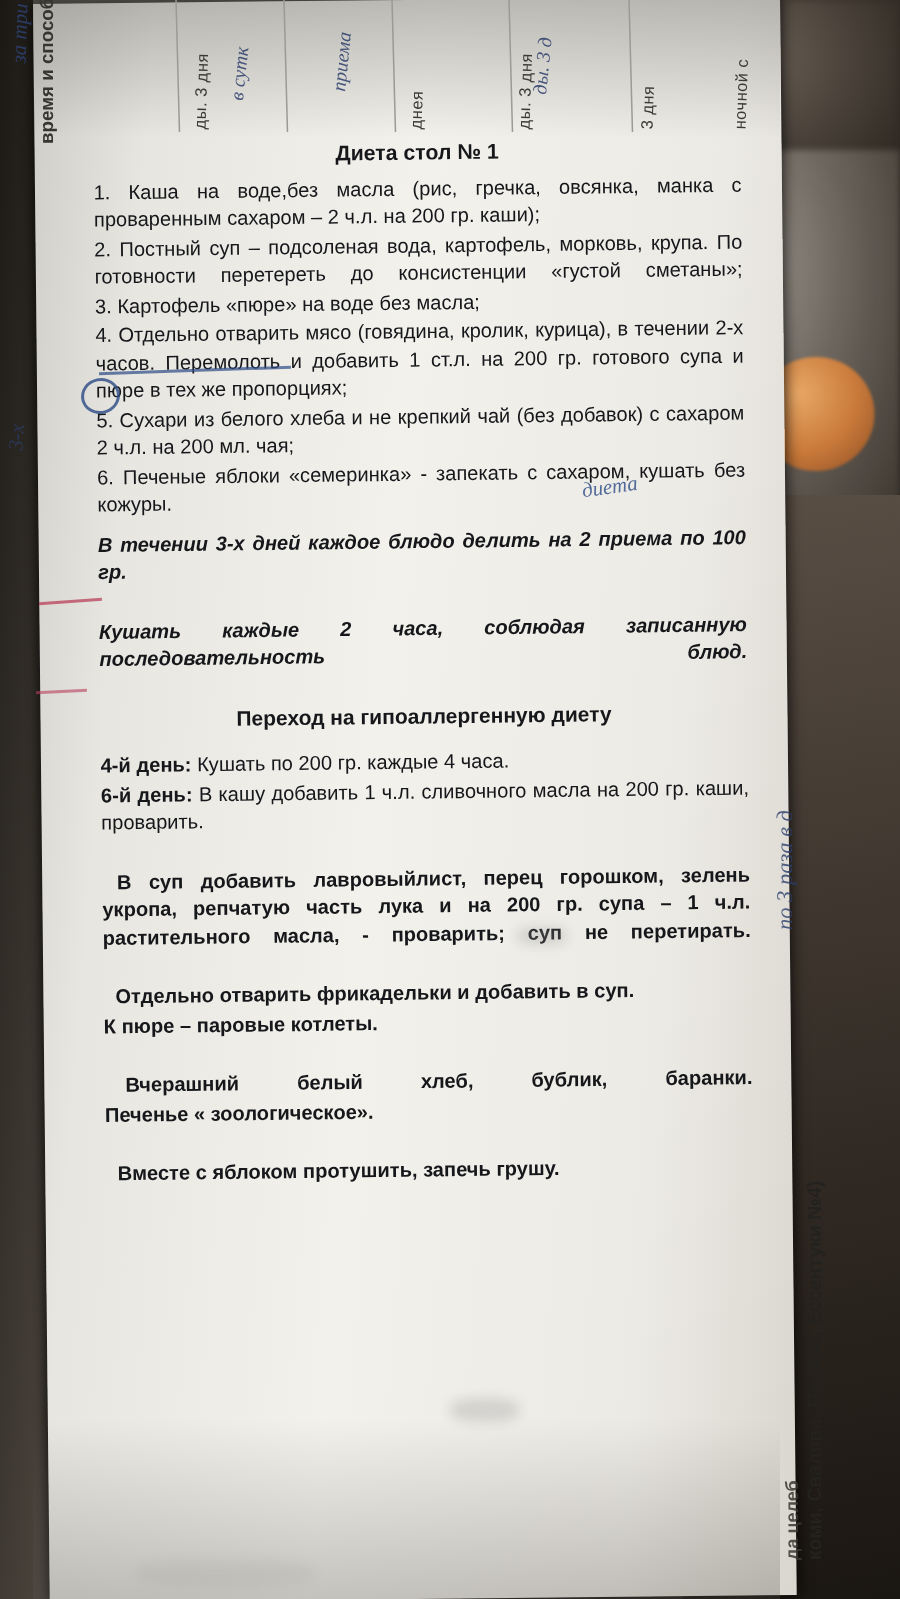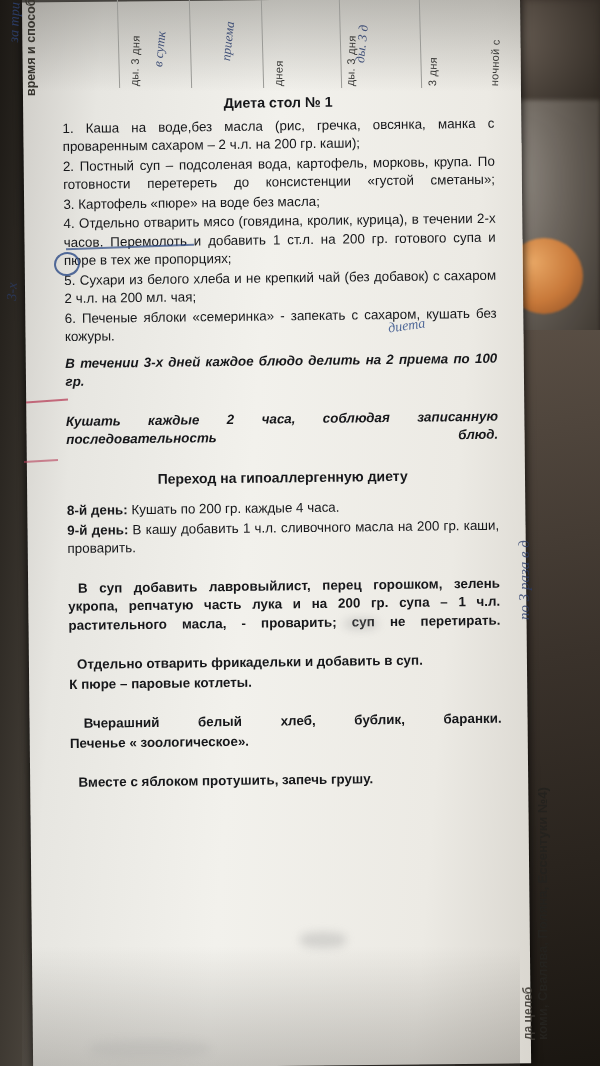--- a/index.html
+++ b/index.html
@@ -363,22 +363,22 @@
     <div class="gap-sm"></div>
     <p class="bolditalic">В течении 3-х дней каждое блюдо делить на 2 приема по 100 гр.</p>
 
     <div class="gap-lg"></div>
     <p class="bolditalic justify-wide">Кушать каждые 2 часа, соблюдая записанную последовательность блюд.</p>
 
     <div class="gap-lg"></div>
     <div class="center-head">Переход на гипоаллергенную диету</div>
 
     <div class="gap"></div>
-    <p><span class="b">8-й день:</span><span> Кушать по 200 гр. каждые 4 часа.</span></p>
-    <p><span class="b">9-й день:</span><span> В кашу добавить 1 ч.л. сливочного масла на 200 гр. каши, проварить.</span></p>
+    <p><span class="b">4-й день:</span><span> Кушать по 200 гр. каждые 4 часа.</span></p>
+    <p><span class="b">6-й день:</span><span> В кашу добавить 1 ч.л. сливочного масла на 200 гр. каши, проварить.</span></p>
 
     <div class="gap-lg"></div>
     <p class="b justify-wide" style="text-indent:10px;">В суп добавить лавровыйлист, перец горошком, зелень укропа, репчатую часть лука и на 200 гр. супа – 1 ч.л. растительного масла, - проварить; суп не перетирать.</p>
 
     <div class="gap-lg"></div>
     <p class="b" style="text-indent:8px;">Отдельно отварить фрикадельки и добавить в суп.</p>
     <p class="b">К пюре – паровые котлеты.</p>
 
     <div class="gap-lg"></div>
     <p class="b justify-wide" style="text-indent:14px;">Вчерашний    белый    хлеб,  бублик,  баранки.</p>

